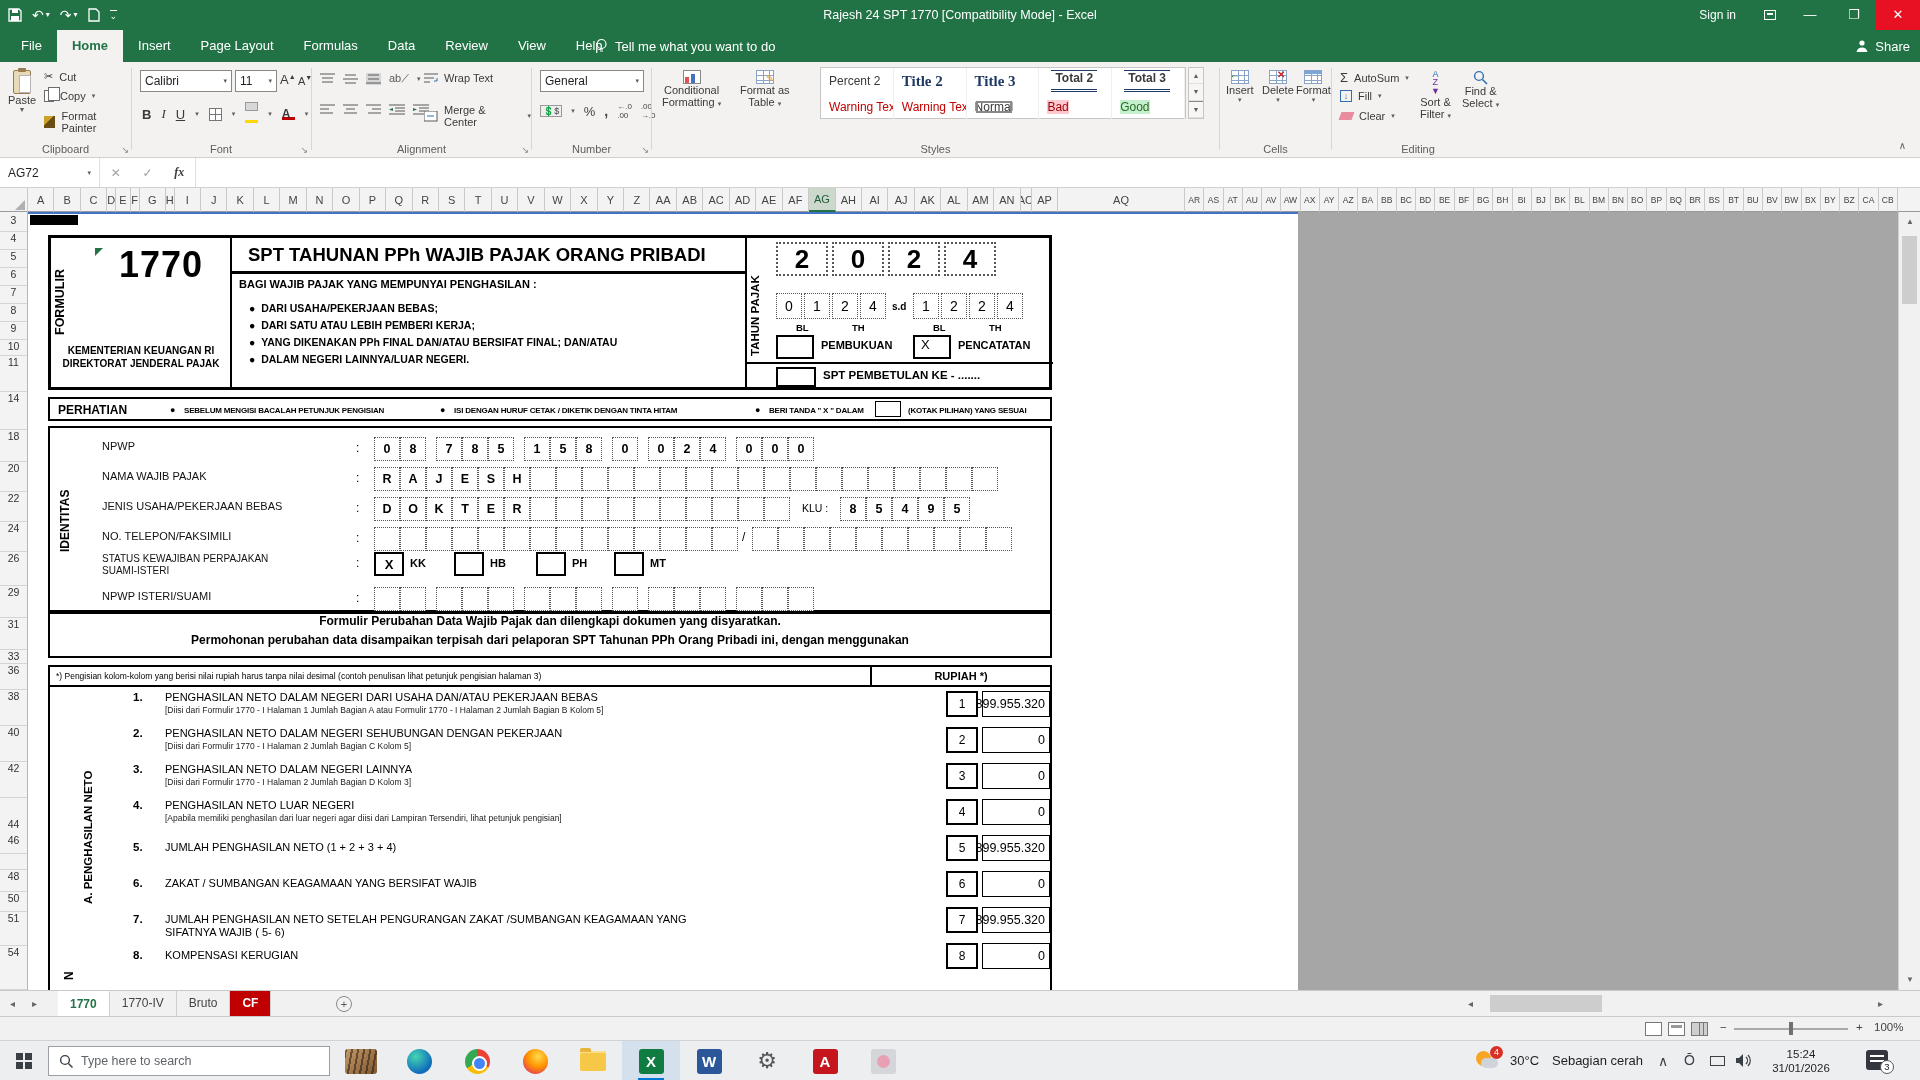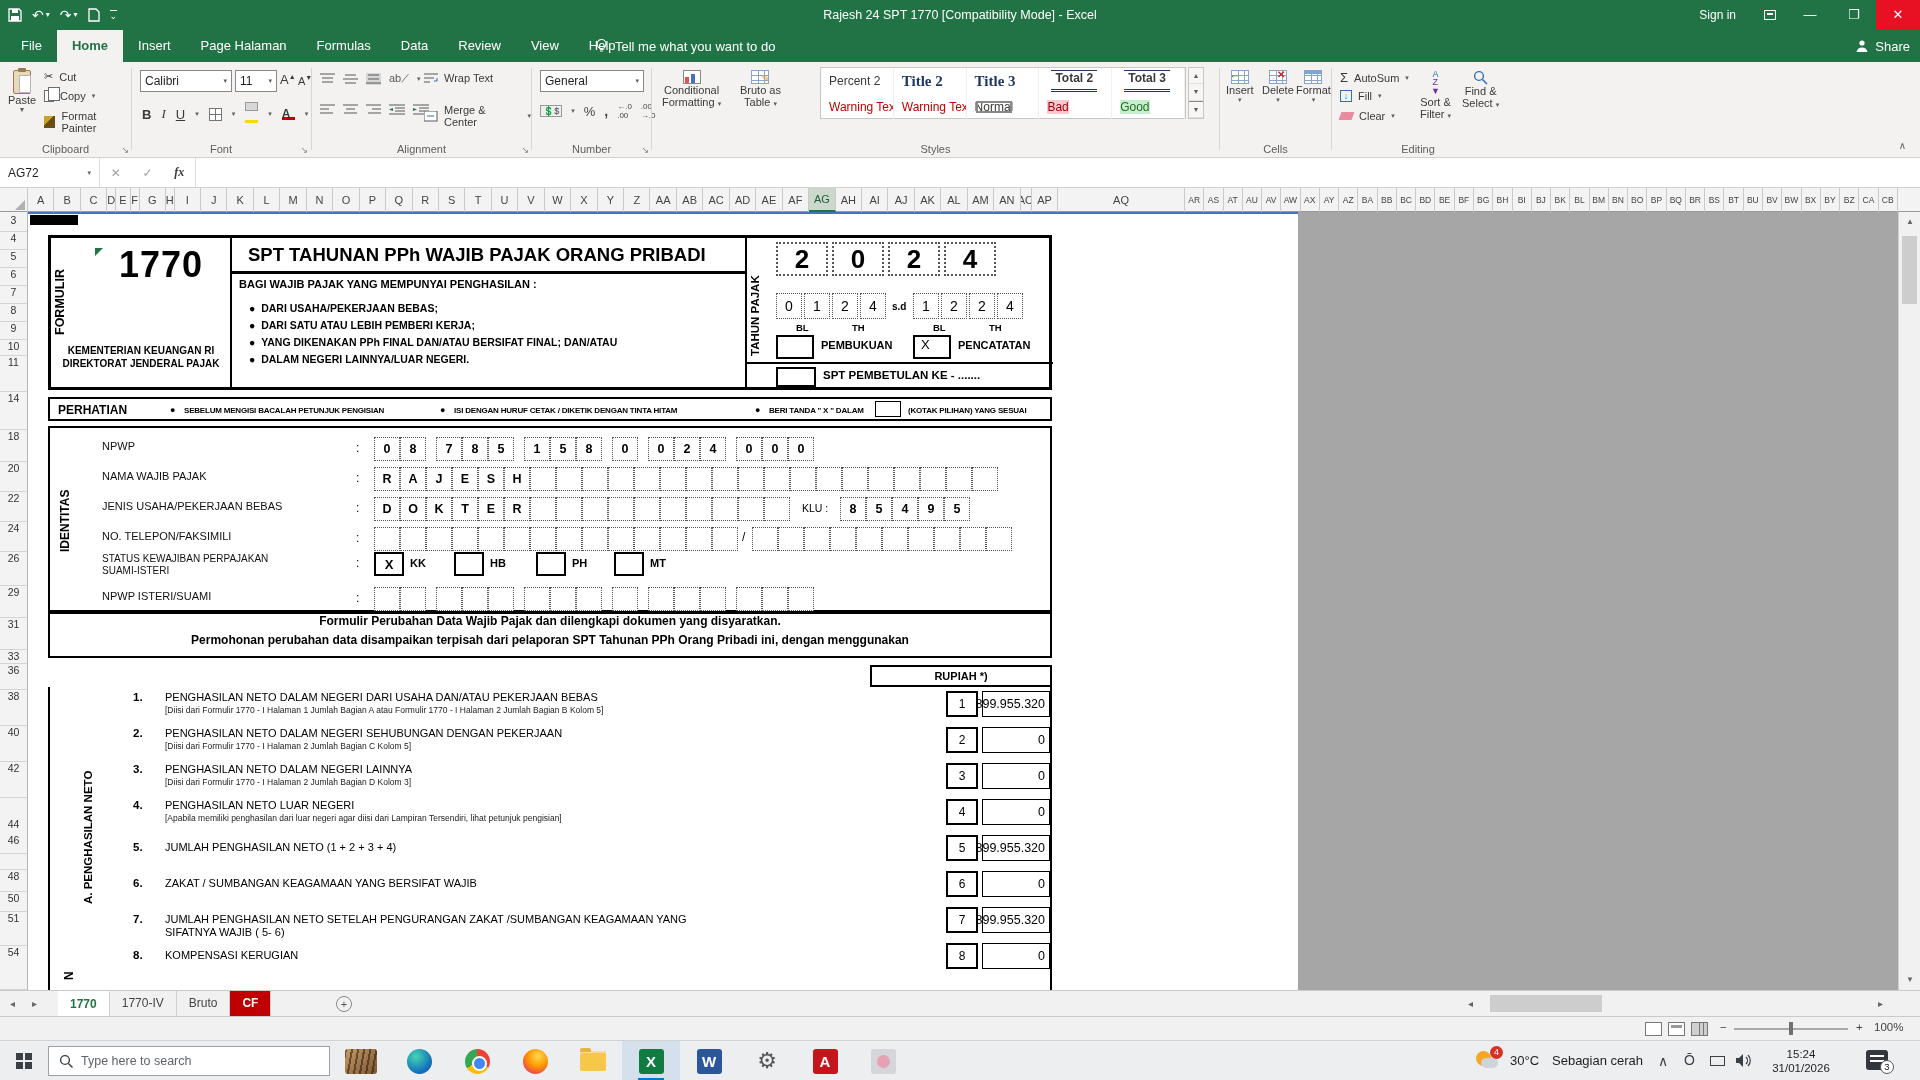--- a/index.html
+++ b/index.html
@@ -212,21 +212,21 @@
       <span class="capbtn">❐</span>
       <span class="capbtn close">✕</span>
     </div>
   </div>
 
   <div id="tabrow">
     <div class="tabs" id="ribbontabs">
         <div class="rtab">File</div>
         <div class="rtab active">Home</div>
         <div class="rtab">Insert</div>
-        <div class="rtab">Page Halaman</div>
+        <div class="rtab">Page Layout</div>
         <div class="rtab">Formulas</div>
         <div class="rtab">Data</div>
         <div class="rtab">Review</div>
         <div class="rtab">View</div>
         <div class="rtab">Help</div>
       </div>
     <div class="tellme">
       <svg width="13" height="16" viewBox="0 0 13 16">
           <circle cx="6.5" cy="6" r="4.5" fill="none" stroke="#fff" stroke-width="1.2"></circle>
           <path d="M5 11h3M5 13h3" stroke="#fff" stroke-width="1.2"></path>
@@ -371,21 +371,21 @@
     <div class="grp" style="left:652px;width:567px">
       <div class="abs bigbtn" style="left:10px;top:8px">
         <span class="cellgrid" style="background:linear-gradient(#e05252,#e05252) 1px 6px/4px 7px no-repeat,linear-gradient(#4472c4,#4472c4) 7px 3px/4px 10px no-repeat,#fff;border:1px solid #888"></span>
         <span>Conditional</span>
         <span><span>Formatting</span> <span class="dd">▾</span></span>
       </div>
       <div class="abs bigbtn" style="left:88px;top:8px">
         <span class="cellgrid">
             <span class="ovl" style="left:9px;top:3px;color:#e8a33d">✎</span>
           </span>
-        <span>Bruto as</span>
+        <span>Format as</span>
         <span><span>Table</span> <span class="dd">▾</span></span>
       </div>
       <div class="gal" id="stylegallery">
           <div class="galitem">
             <span>Percent 2</span>
           </div>
           <div class="galitem">
             <span class="s-title">Title 2</span>
           </div>
           <div class="galitem">
@@ -807,20 +807,23 @@
             <div class="cbox" style="left: 712px; top: 159px;"></div>
             <div class="cbox" style="left: 738px; top: 159px;"></div>
           </div>
       </div>
 
       <div class="blk2" style="left:48px;top:400px;width:1004px;height:46px;text-align:center">
         <div style="font-size:12px;font-weight:bold">Formulir Perubahan Data Wajib Pajak dan dilengkapi dokumen yang disyaratkan.</div>
         <div style="margin-top:5px;font-size:12px;font-weight:bold">Permohonan perubahan data disampaikan terpisah dari pelaporan SPT Tahunan PPh Orang Pribadi ini, dengan menggunakan</div>
       </div>
 
+      <div class="blk2" style="left:48px;top:453px;width:824px;height:22px">
+        <div style="margin:4px 0 0 6px;font-size:8.5px">*) Pengisian kolom-kolom yang berisi nilai rupiah harus tanpa nilai desimal (contoh penulisan lihat petunjuk pengisian halaman 3)</div>
+      </div>
       <div class="blk2" style="left:870px;top:453px;width:182px;height:22px;text-align:center">
         <div style="margin-top:3px;font-size:11px;font-weight:bold">RUPIAH *)</div>
       </div>
 
       <div class="abs" style="left:48px;top:475px;width:1004px;height:303px;border-left:2px solid #000;border-right:2px solid #000;background:#fff">
         <div id="incomerows">
             <div class="inum" style="left: 83px; top: 4px;">1.</div>
             <div class="ititle" style="left: 115px; top: 4px;">PENGHASILAN NETO DALAM NEGERI DARI USAHA DAN/ATAU PEKERJAAN BEBAS</div>
             <div class="isub" style="left: 115px; top: 18px;">[Diisi dari Formulir 1770 - I Halaman 1 Jumlah Bagian A atau Formulir 1770 - I Halaman 2 Jumlah Bagian B Kolom 5]</div>
             <div class="numbox" style="left: 896px; top: 4px;">1</div>

